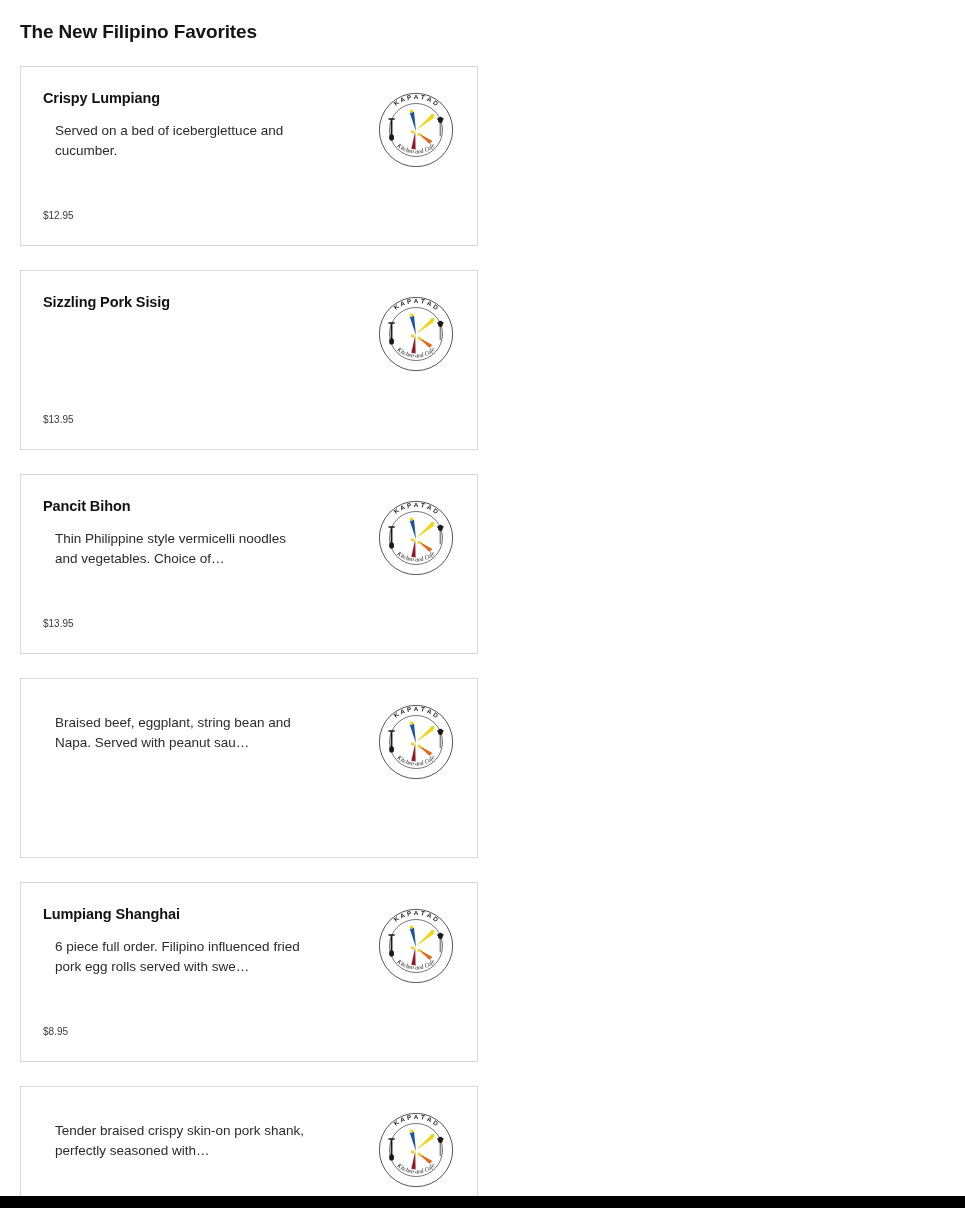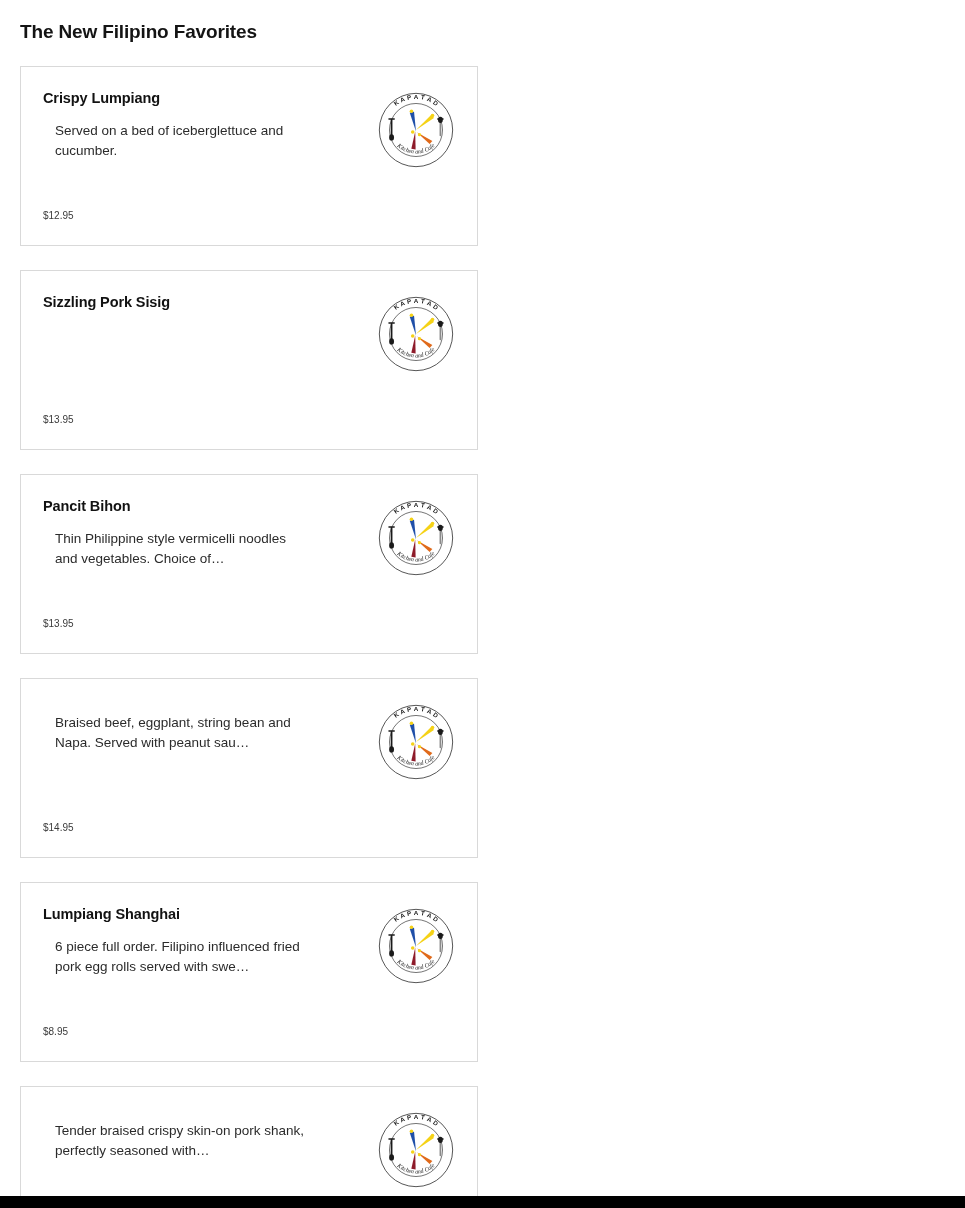--- a/index.html
+++ b/index.html
@@ -272,21 +272,20 @@
                     <circle cx="71.2" cy="31.5" r="2.3" fill="#f5d216"></circle>
                     <path d="M49 52 L44 74 L49.5 75 Z" fill="#8e1b2a"></path>
                     <circle cx="45.8" cy="52.5" r="2.3" fill="#f5d216"></circle>
                     <path d="M51 53 L71 64 L67.5 68 Z" fill="#e06a1b"></path>
                     <circle cx="54.5" cy="56" r="2.1" fill="#f5d216"></circle>
                   </g>
                   <path id="arcBottom" d="M 16 56 A 36 36 0 0 0 84 56" fill="none"></path>
                   <text font-size="7.6" font-family="Liberation Serif, serif" font-style="italic" fill="#1a1a1a"><textPath href="#arcBottom" startOffset="50%" text-anchor="middle">Kitchen and Cafe</textPath></text>
                 </svg></div>
             </div>
-            <div class="item-price">$14.95</div>
           </div>
           <div class="card">
             <div class="card-body">
               <div class="card-text">
                 <div class="item-name">Lumpiang Shanghai</div>
                 <div class="item-desc">6 piece full order. Filipino influenced fried pork egg rolls served with swe…</div>
               </div>
               <div class="logo-wrap"><svg viewBox="0 0 100 100" width="78" height="78" xmlns="http://www.w3.org/2000/svg" aria-label="Kapatad Kitchen and Cafe logo">
                   <circle cx="50" cy="50" r="47" fill="#ffffff" stroke="#3a3a3a" stroke-width="1.1"></circle>
                   <circle cx="50" cy="50" r="34" fill="#ffffff" stroke="#3a3a3a" stroke-width="0.9"></circle>

